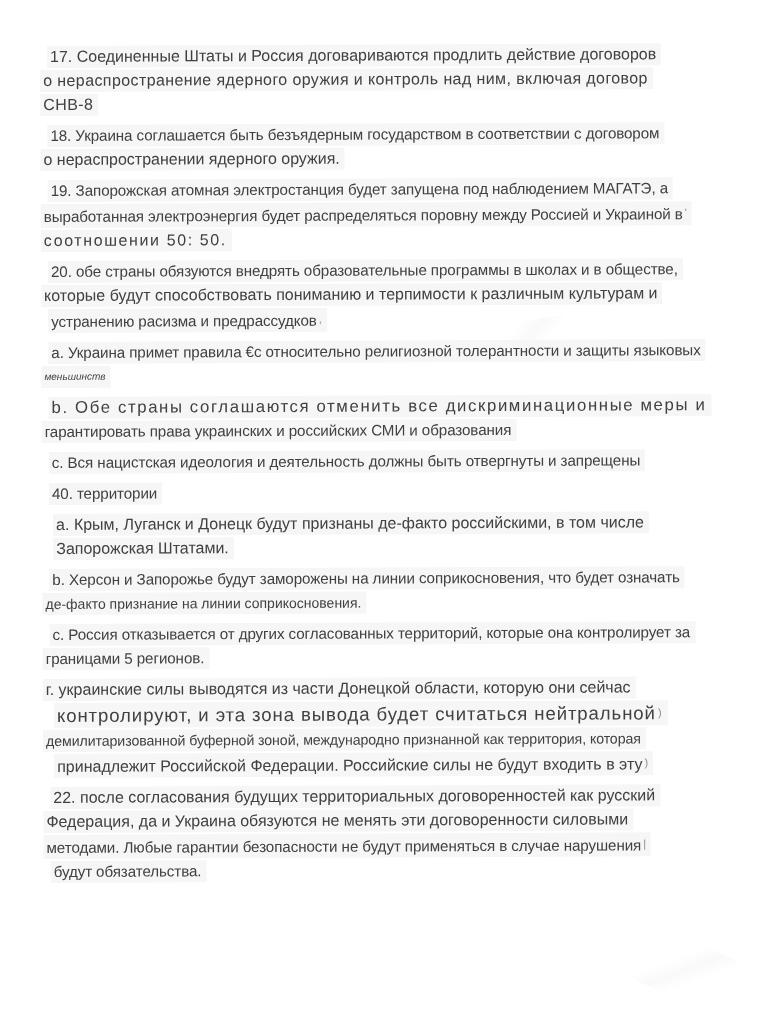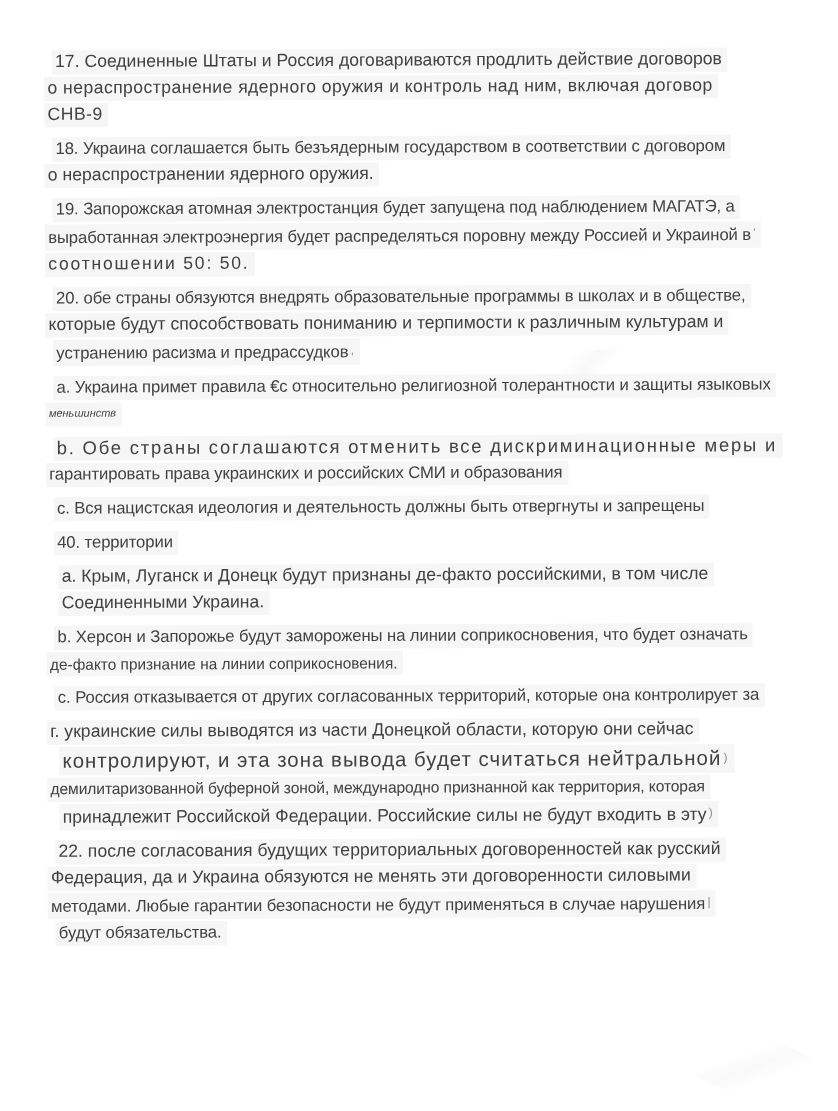--- a/index.html
+++ b/index.html
@@ -49,21 +49,21 @@
 
 <div class="wrinkle w1"></div>
 <div class="wrinkle w2"></div>
 <div class="wrinkle w3"></div>
 
 <div class="content">
 
   <p class="para">
     <span class="line f16 in1"><span>17. Соединенные Штаты и Россия договариваются продлить действие договоров</span></span>
     <span class="line f16s"><span>о нераспространение ядерного оружия и контроль над ним, включая договор</span></span>
-    <span class="line f16s"><span>СНВ-9</span></span>
+    <span class="line f16s"><span>СНВ-8</span></span>
   </p>
 
   <p class="para">
     <span class="line f15 in1"><span>18. Украина соглашается быть безъядерным государством в соответствии с договором</span></span>
     <span class="line f16"><span>о нераспространении ядерного оружия.</span></span>
   </p>
 
   <p class="para">
     <span class="line f15 in1"><span>19. Запорожская атомная электростанция будет запущена под наблюдением МАГАТЭ, а</span></span>
     <span class="line f15"><span>выработанная электроэнергия будет распределяться поровну между Россией и Украиной в</span><span class="tail">'</span></span>
@@ -89,30 +89,31 @@
   <p class="para">
     <span class="line f15 in1"><span>c. Вся нацистская идеология и деятельность должны быть отвергнуты и запрещены</span></span>
   </p>
 
   <p class="para">
     <span class="line f15 in1"><span>40. территории</span></span>
   </p>
 
   <p class="para">
     <span class="line f16 in2"><span>a. Крым, Луганск и Донецк будут признаны де-факто российскими, в том числе</span></span>
-    <span class="line f16 in2"><span>Соединенными Украина.</span></span>
+    <span class="line f16 in2"><span>Запорожская Штатами.</span></span>
   </p>
 
   <p class="para">
     <span class="line f15 in1"><span>b. Херсон и Запорожье будут заморожены на линии соприкосновения, что будет означать</span></span>
     <span class="line f14"><span>де-факто признание на линии соприкосновения.</span></span>
   </p>
 
   <p class="para">
     <span class="line f15 in1"><span>c. Россия отказывается от других согласованных территорий, которые она контролирует за</span></span>
+    <span class="line f15"><span>границами 5 регионов.</span></span>
   </p>
 
   <p class="para">
     <span class="line f16"><span>г. украинские силы выводятся из части Донецкой области, которую они сейчас</span></span>
     <span class="line f18w in2"><span>контролируют, и эта зона вывода будет считаться нейтральной</span><span class="tail">)</span></span>
     <span class="line f14c"><span>демилитаризованной буферной зоной, международно признанной как территория, которая</span></span>
     <span class="line f16 in2"><span>принадлежит Российской Федерации. Российские силы не будут входить в эту</span><span class="tail">)</span></span>
   </p>
 
   <p class="para">

